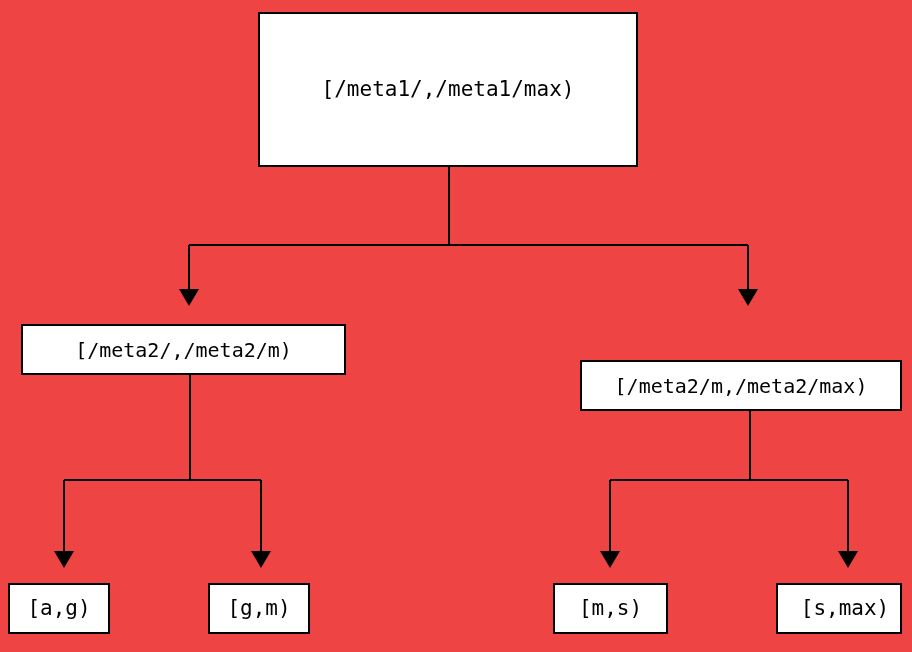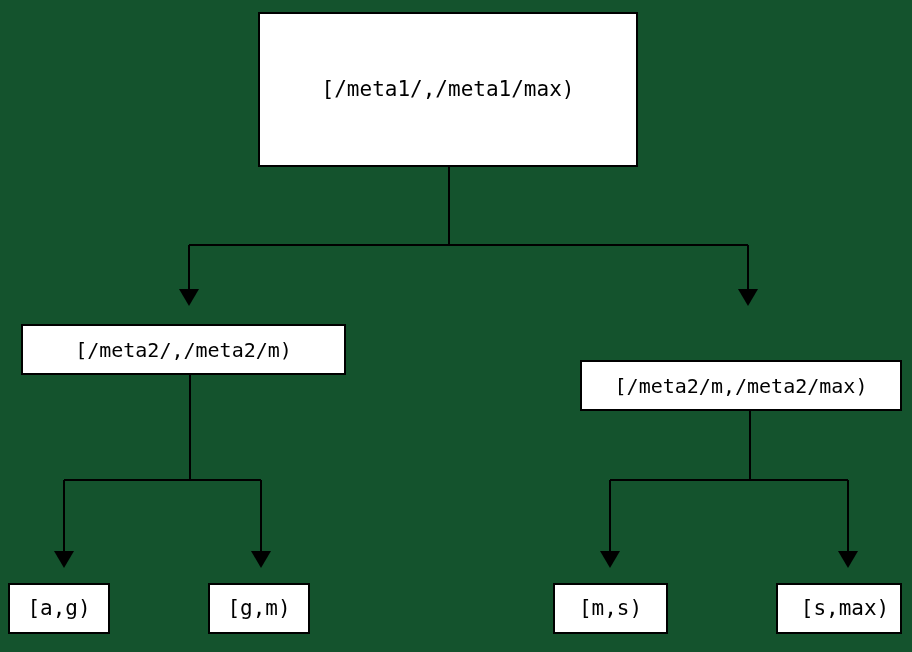--- a/index.html
+++ b/index.html
@@ -5,21 +5,21 @@
 <style>
   html, body {
     margin: 0;
     padding: 0;
     background: #ffffff;
   }
   #canvas {
     position: relative;
     width: 912px;
     height: 652px;
-    background: #14532d;
+    background: #ef4444;
     overflow: hidden;
     font-family: "DejaVu Sans Mono", "Liberation Mono", monospace;
   }
   #edge-layer {
     position: absolute;
     left: 0;
     top: 0;
     width: 912px;
     height: 652px;
     pointer-events: none;

